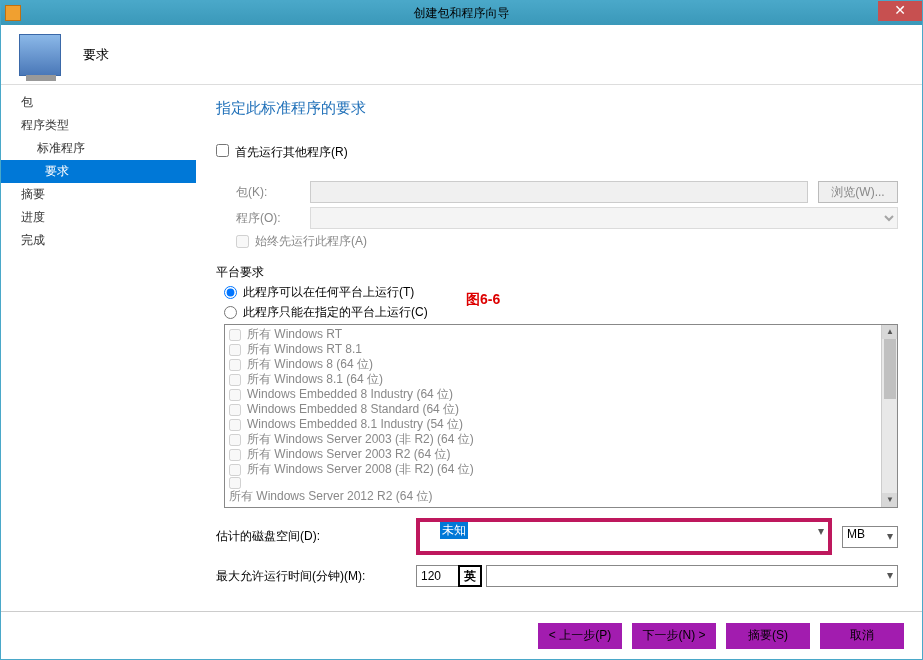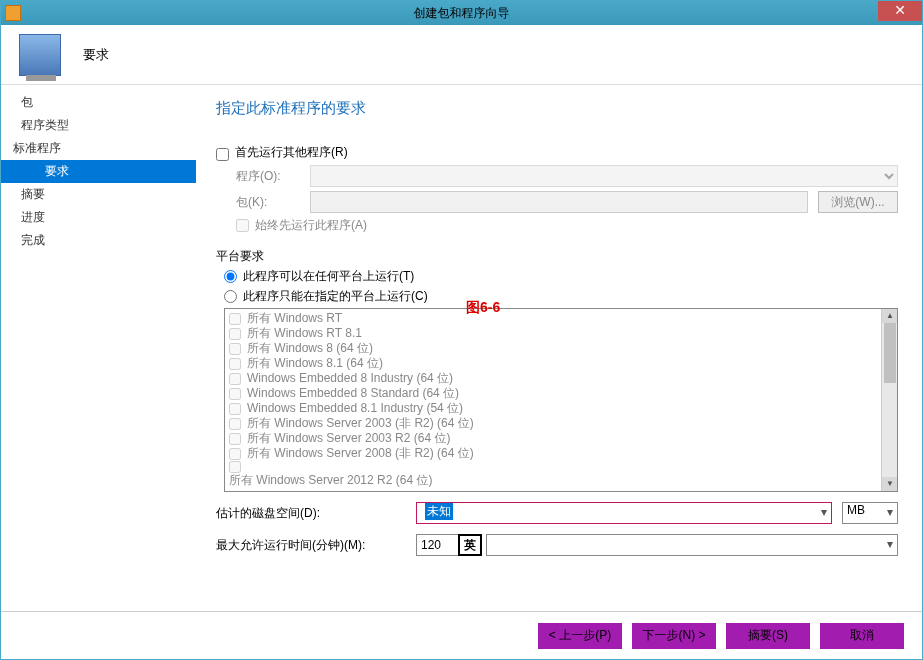--- a/index.html
+++ b/index.html
@@ -10,27 +10,27 @@
 .titlebar-title{position:absolute;left:50%;transform:translateX(-50%);font-size:12px}
 .close-btn{position:absolute;right:0;top:0;width:44px;height:20px;background:#c75050;color:#fff;text-align:center;line-height:18px;font-size:14px;cursor:pointer}
 .header{height:60px;background:#fff;display:flex;align-items:center;padding-left:18px;border-bottom:1px solid #ddd}
 .header-icon{width:42px;height:42px;background:linear-gradient(#8bb8e8,#4a78b8);border:1px solid #3a68a8;margin-right:22px;position:relative}
 .header-icon:after{content:"";position:absolute;bottom:-6px;left:6px;width:30px;height:6px;background:#999}
 .header-title{font-size:13px}
 .body{flex:1;display:flex;overflow:hidden}
 .sidebar{width:195px;background:#fff;padding-top:6px}
 .nav-item{padding:3px 8px 3px 20px;cursor:pointer;color:#333}
 .nav-item.lvl0{padding-left:20px}
-.nav-item.lvl1{padding-left:12px}
+.nav-item.lvl1{padding-left:36px}
 .nav-item.lvl2{padding-left:44px}
 .nav-item.selected{background:#0078d7;color:#fff}
 .main{flex:1;padding:14px 24px 0 20px;position:relative;overflow:hidden}
 .page-title{color:#1e6fb8;font-size:15px;margin-bottom:26px}
 .section{margin-bottom:6px}
-.chk-row{display:flex;align-items:flex-end;margin-bottom:4px}
+.chk-row{display:flex;align-items:flex-start;margin-bottom:20px}
 .chk-row input[type=checkbox]{margin-right:6px}
 .form-row{display:flex;align-items:center;margin:4px 0 4px 20px}
 .form-label{width:74px;color:#888}
 .text-input{flex:1;height:22px;border:1px solid #aaa;background:#fff;padding:0 4px}
 .text-input[disabled]{background:#f0f0f0;border-color:#ccc}
 .combo{flex:1;height:22px;border:1px solid #aaa;background:#fff}
 .combo[disabled]{background:#f0f0f0;border-color:#ccc}
 .browse-btn{width:80px;height:22px;margin-left:10px;border:1px solid #bbb;background:#efefef;color:#888}
 .sub-chk{margin-left:20px;color:#888;display:flex;align-items:center;margin-top:4px}
 .sub-chk input{margin-right:6px}
@@ -41,21 +41,21 @@
 .platform-list-inner{padding:2px 4px}
 .pl-item{display:flex;align-items:center;padding:0;color:#888;font-family:"SimSun",monospace;font-size:12px;line-height:15px}
 .pl-item input{margin-right:6px;width:12px;height:12px}
 .platform-scroll{position:absolute;right:0;top:0;width:16px;height:100%;background:#e8e8e8;border-left:1px solid #ccc}
 .platform-scroll .thumb{position:absolute;top:14px;left:2px;width:12px;height:60px;background:#c0c0c0}
 .platform-scroll .arr{position:absolute;left:0;width:16px;height:14px;background:#d8d8d8;text-align:center;font-size:8px;line-height:14px;color:#555}
 .platform-scroll .arr.up{top:0}
 .platform-scroll .arr.dn{bottom:0}
 .bottom-row{display:flex;align-items:center;margin-top:10px}
 .bottom-label{width:200px}
-.bottom-combo{flex:1;height:22px;border:1px solid #be185d;background:#fff;padding:0 8px;position:relative}
+.bottom-combo{flex:1;height:37px;border:4px solid #be185d;background:#fff;padding:0 20px;position:relative}
 .bottom-combo:after{content:"▾";position:absolute;right:4px;top:2px;color:#555}
 .bottom-combo .val{display:inline-block}
 .bottom-combo .val.sel{background:#0078d7;color:#fff;padding:0 2px}
 .unit-combo{width:56px;height:22px;border:1px solid #888;margin-left:10px;background:#fff;text-align:left;padding:0 4px;position:relative}
 .unit-combo:after{content:"▾";position:absolute;right:4px;top:2px;color:#555}
 .runtime-val{width:42px;height:22px;border:1px solid #888;border-right:none;padding:0 4px;background:#fff}
 .ime-badge{width:24px;height:22px;border:2px solid #000;background:#fff;text-align:center;line-height:18px;font-size:12px;font-weight:bold}
 .runtime-combo{flex:1;height:22px;border:1px solid #888;margin-left:4px;background:#fff;position:relative}
 .runtime-combo:after{content:"▾";position:absolute;right:4px;top:2px;color:#555}
 .annotation{position:absolute;color:#d00;font-size:14px;font-weight:bold}
@@ -90,27 +90,27 @@
 
     <div class="main">
       <div class="page-title">指定此标准程序的要求</div>
 
       <div class="section">
         <label class="chk-row">
           <input type="checkbox" style="">
           <span>首先运行其他程序(R)</span>
         </label>
         <div class="form-row">
-          <span class="form-label">程序(O):</span>
-          <select class="combo" disabled=""></select>
-        </div>
-        <div class="form-row">
           <span class="form-label">包(K):</span>
           <input class="text-input" disabled="" style="">
           <button class="browse-btn" disabled="">浏览(W)...</button>
+        </div>
+        <div class="form-row">
+          <span class="form-label">程序(O):</span>
+          <select class="combo" disabled=""></select>
         </div>
         <label class="sub-chk">
           <input type="checkbox" disabled="" style="">
           <span>始终先运行此程序(A)</span>
         </label>
       </div>
 
       <div class="group-label">平台要求</div>
       <label class="radio-row">
         <input type="radio" name="plat" checked="" style="">
@@ -187,21 +187,21 @@
         </div>
       </div>
 
       <div class="bottom-row">
         <span class="bottom-label">最大允许运行时间(分钟)(M):</span>
         <input class="runtime-val" value="120" style="">
         <div class="ime-badge">英</div>
         <div class="runtime-combo"></div>
       </div>
 
-      <div class="annotation" style="top:214px;left:270px">图6-6</div>
+      <div class="annotation" style="top:206px;left:270px">图6-6</div>
     </div>
   </div>
 
   <div class="footer">
     <button>&lt; 上一步(P)</button>
     <button>下一步(N) &gt;</button>
     <button>摘要(S)</button>
     <button>取消</button>
   </div>
 </div>

